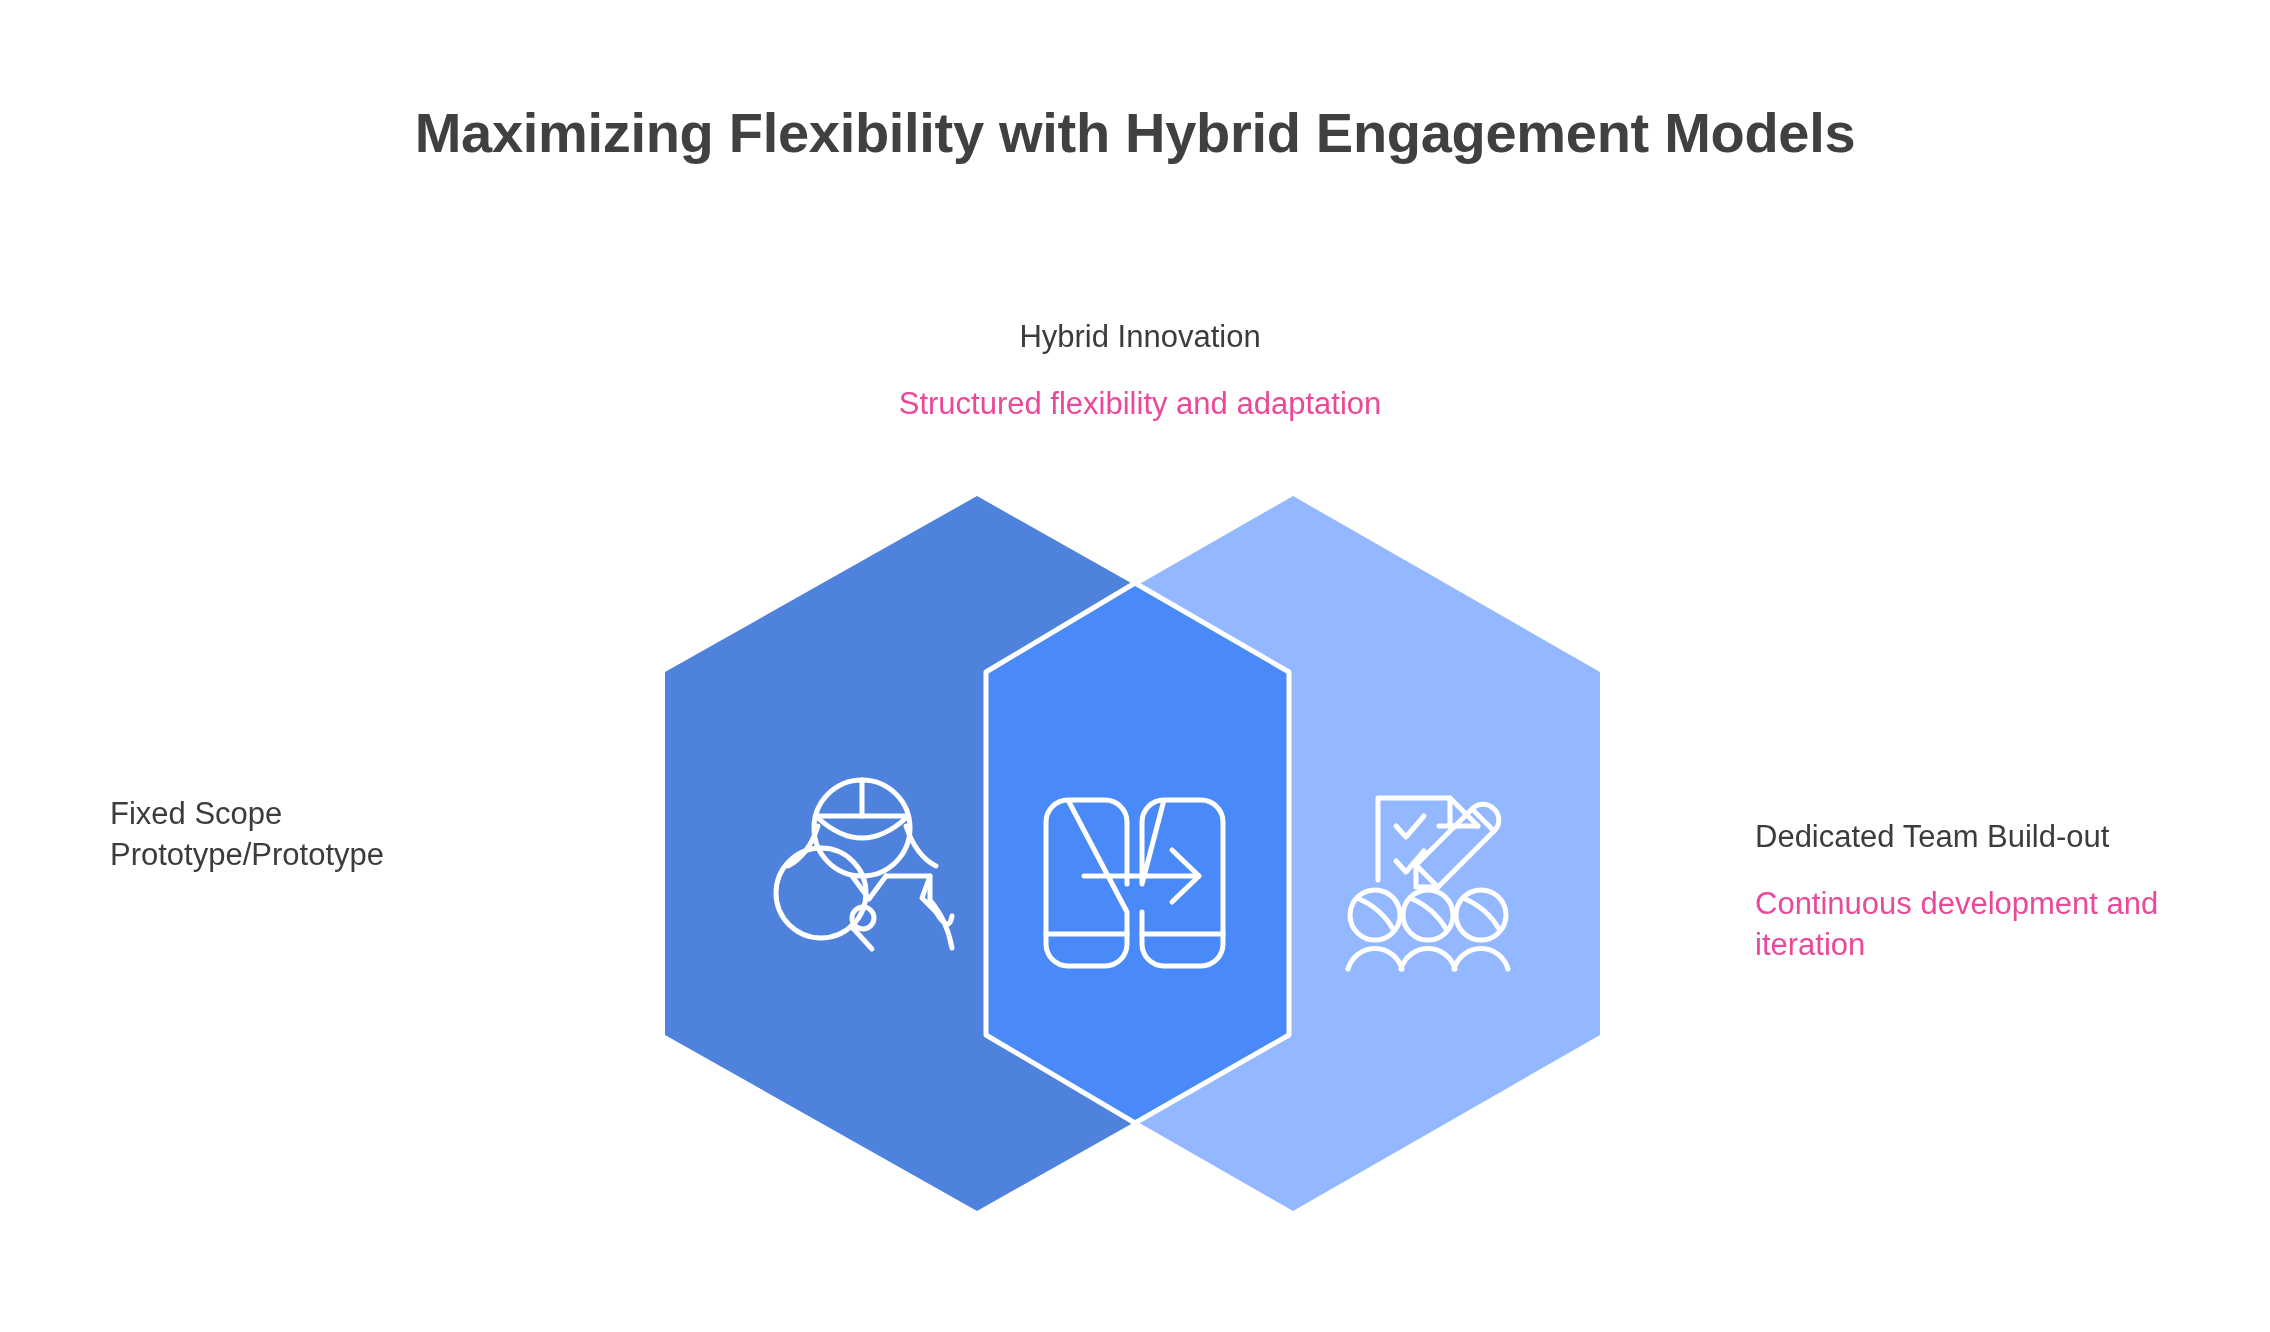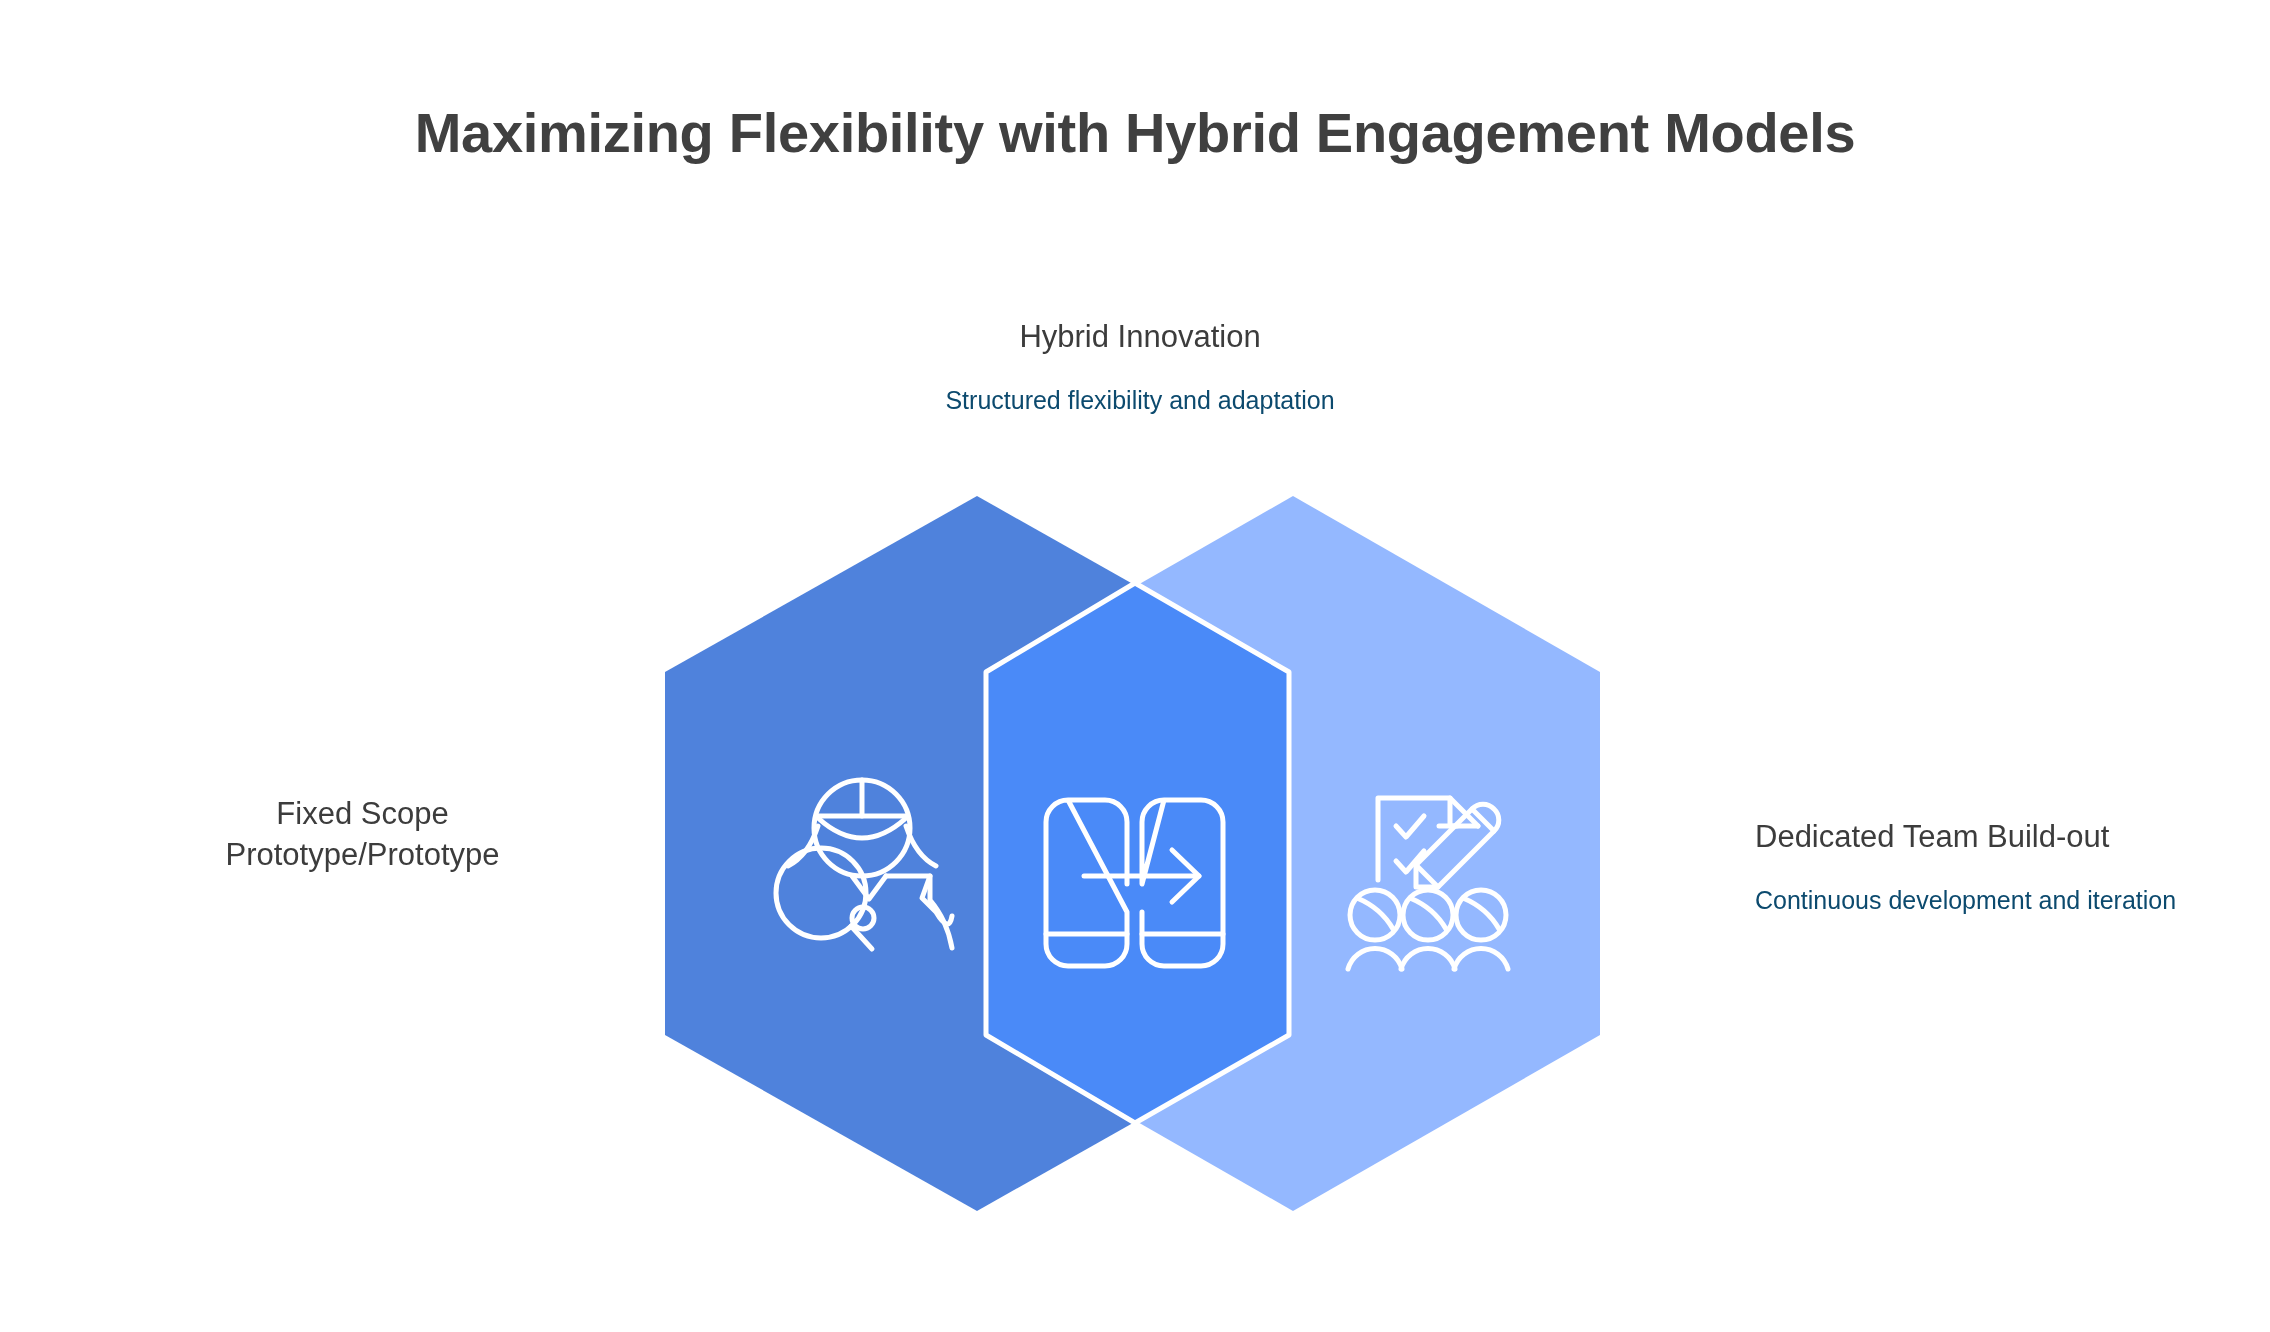--- a/index.html
+++ b/index.html
@@ -53,41 +53,41 @@
 
   .callout .cal-title {
     font-size: 31px;
     color: #3c3c3c;
     line-height: 1.32;
     font-weight: normal;
     margin-top: 32px;
   }
 
   .callout .cal-desc {
-    font-size: 25px;
-    color: #0c4a6e;
+    font-size: 31px;
+    color: #ec4899;
     line-height: 1.32;
     font-weight: normal;
     margin-top: 26px;
   }
 
   
   .callout-center {
     left: 885px;
     top: 285px;
     width: 510px;
     text-align: center;
   }
 
   
   .callout-left {
     left: 110px;
     top: 762px;
     width: 505px;
-    text-align: center;
+    text-align: left;
   }
 
   
   .callout-right {
     left: 1755px;
     top: 785px;
     width: 500px;
     text-align: left;
   }
 </style>

